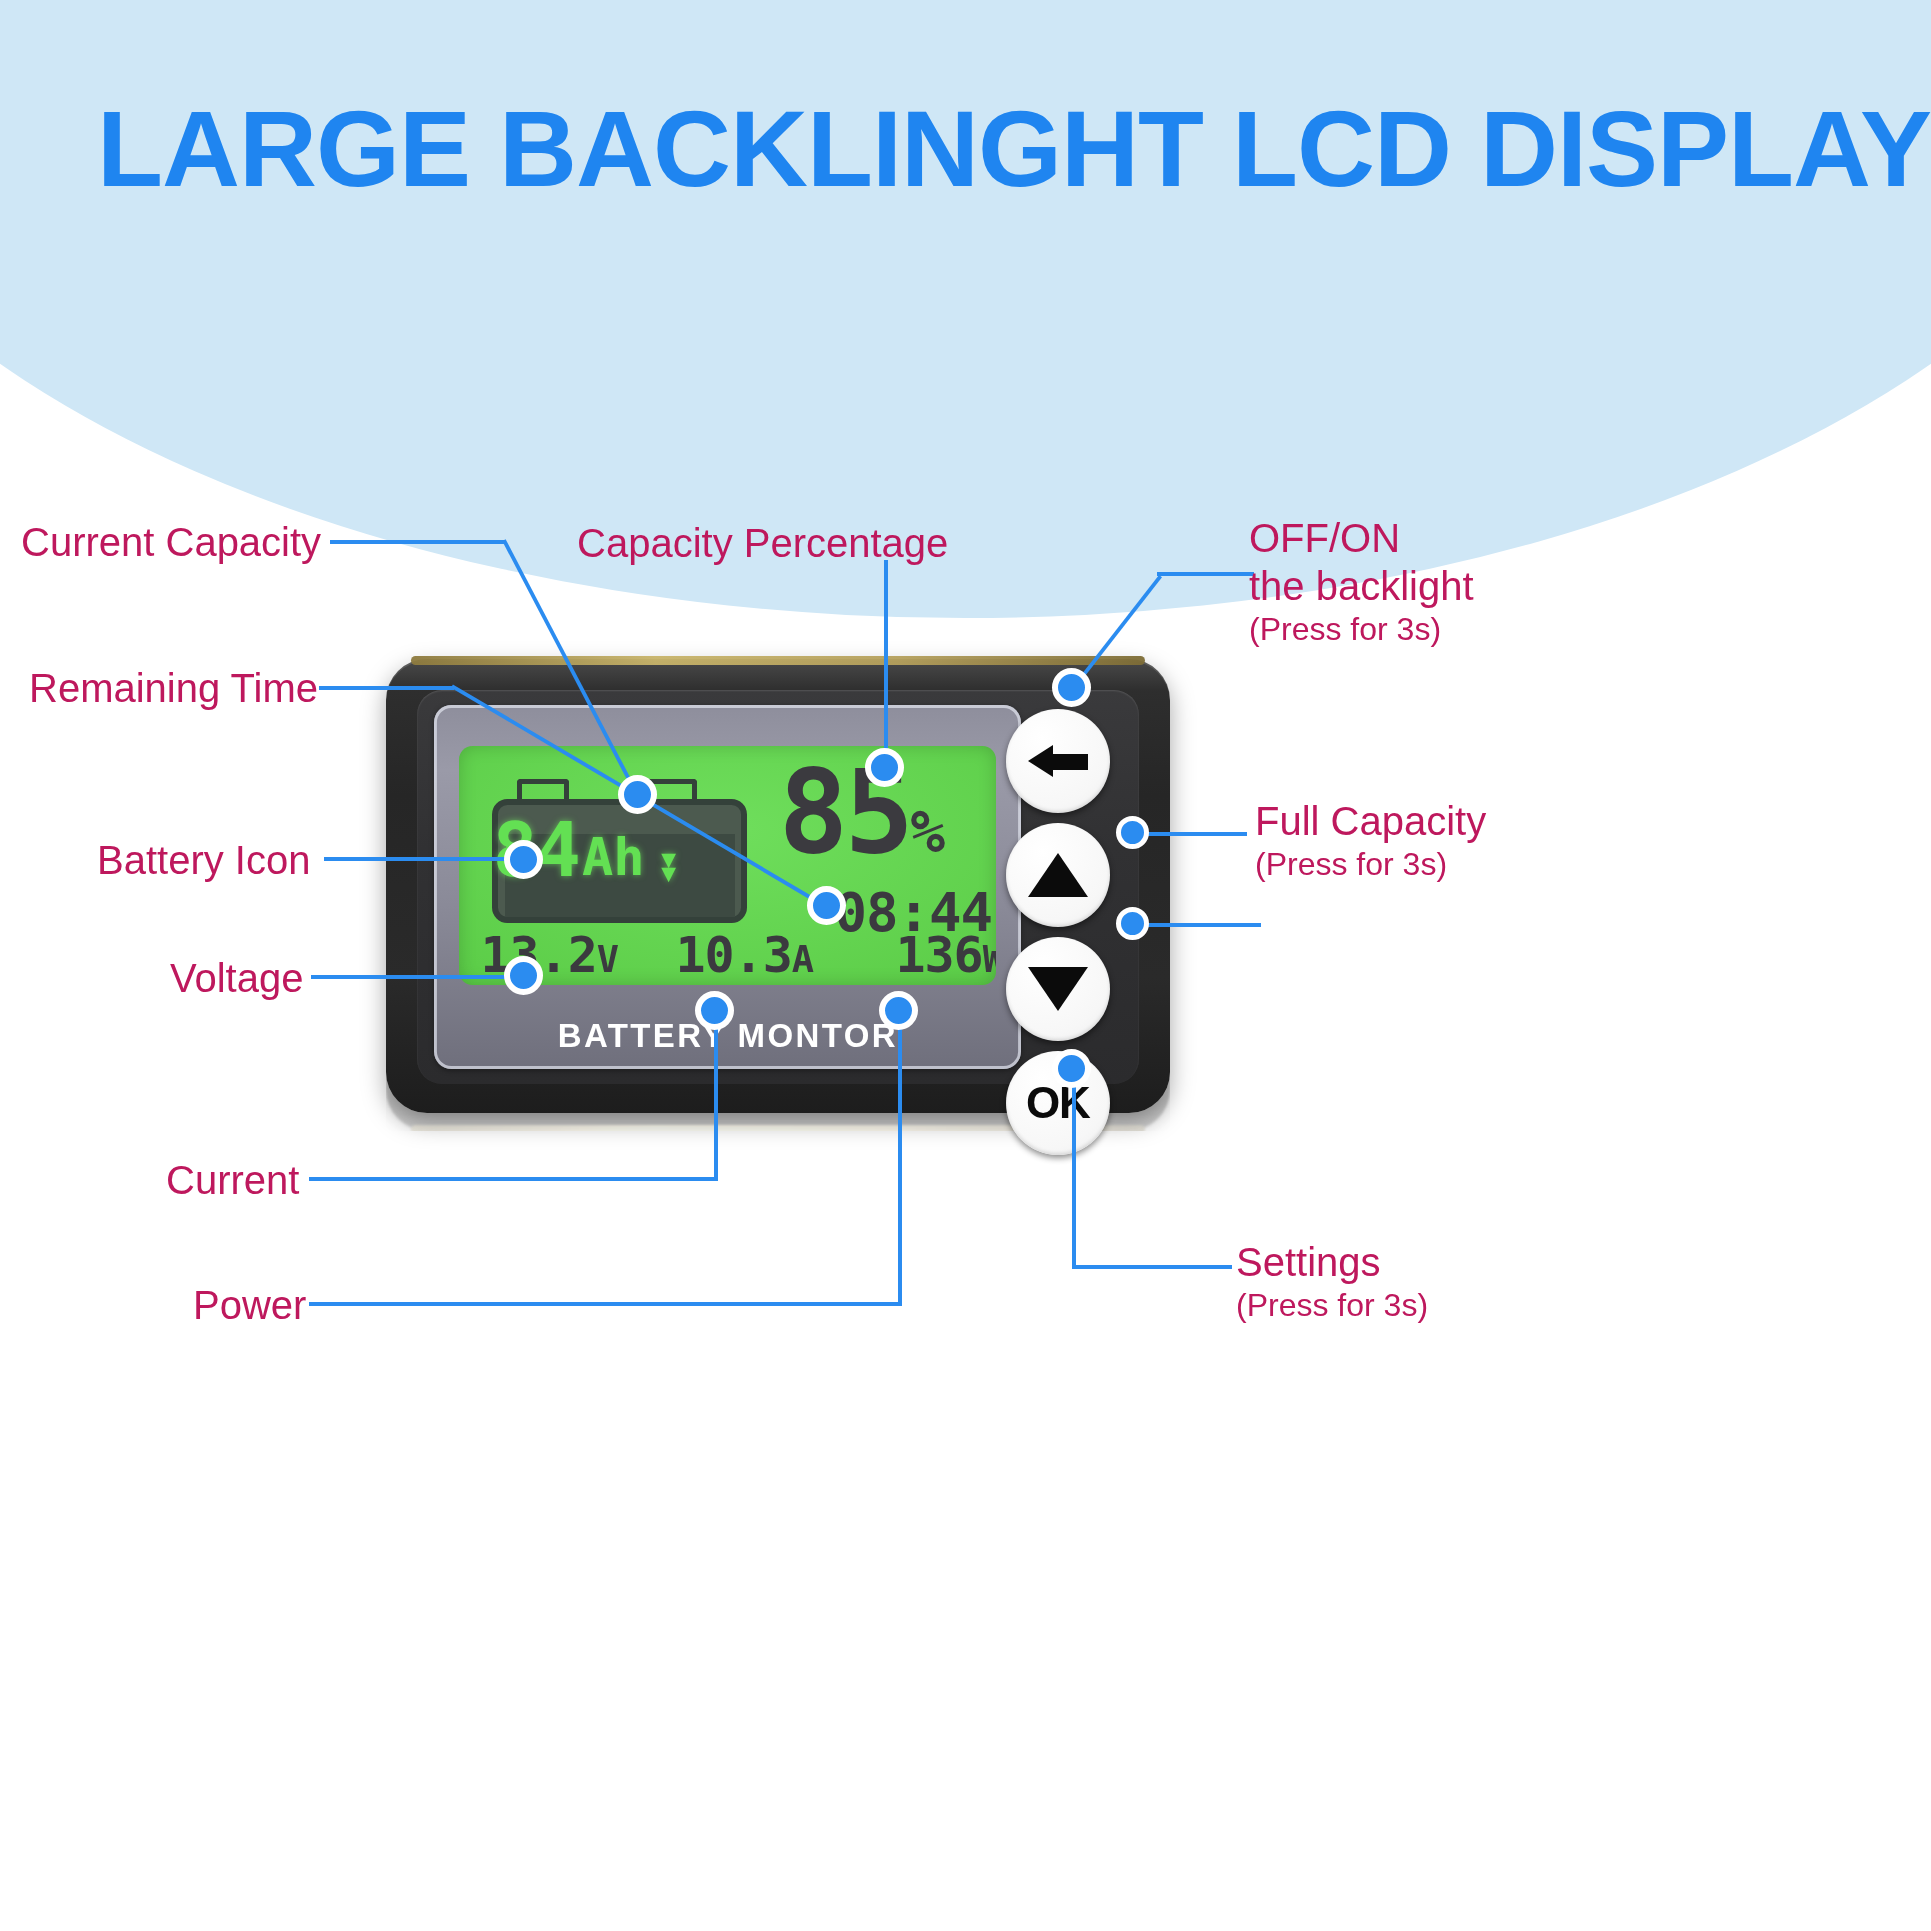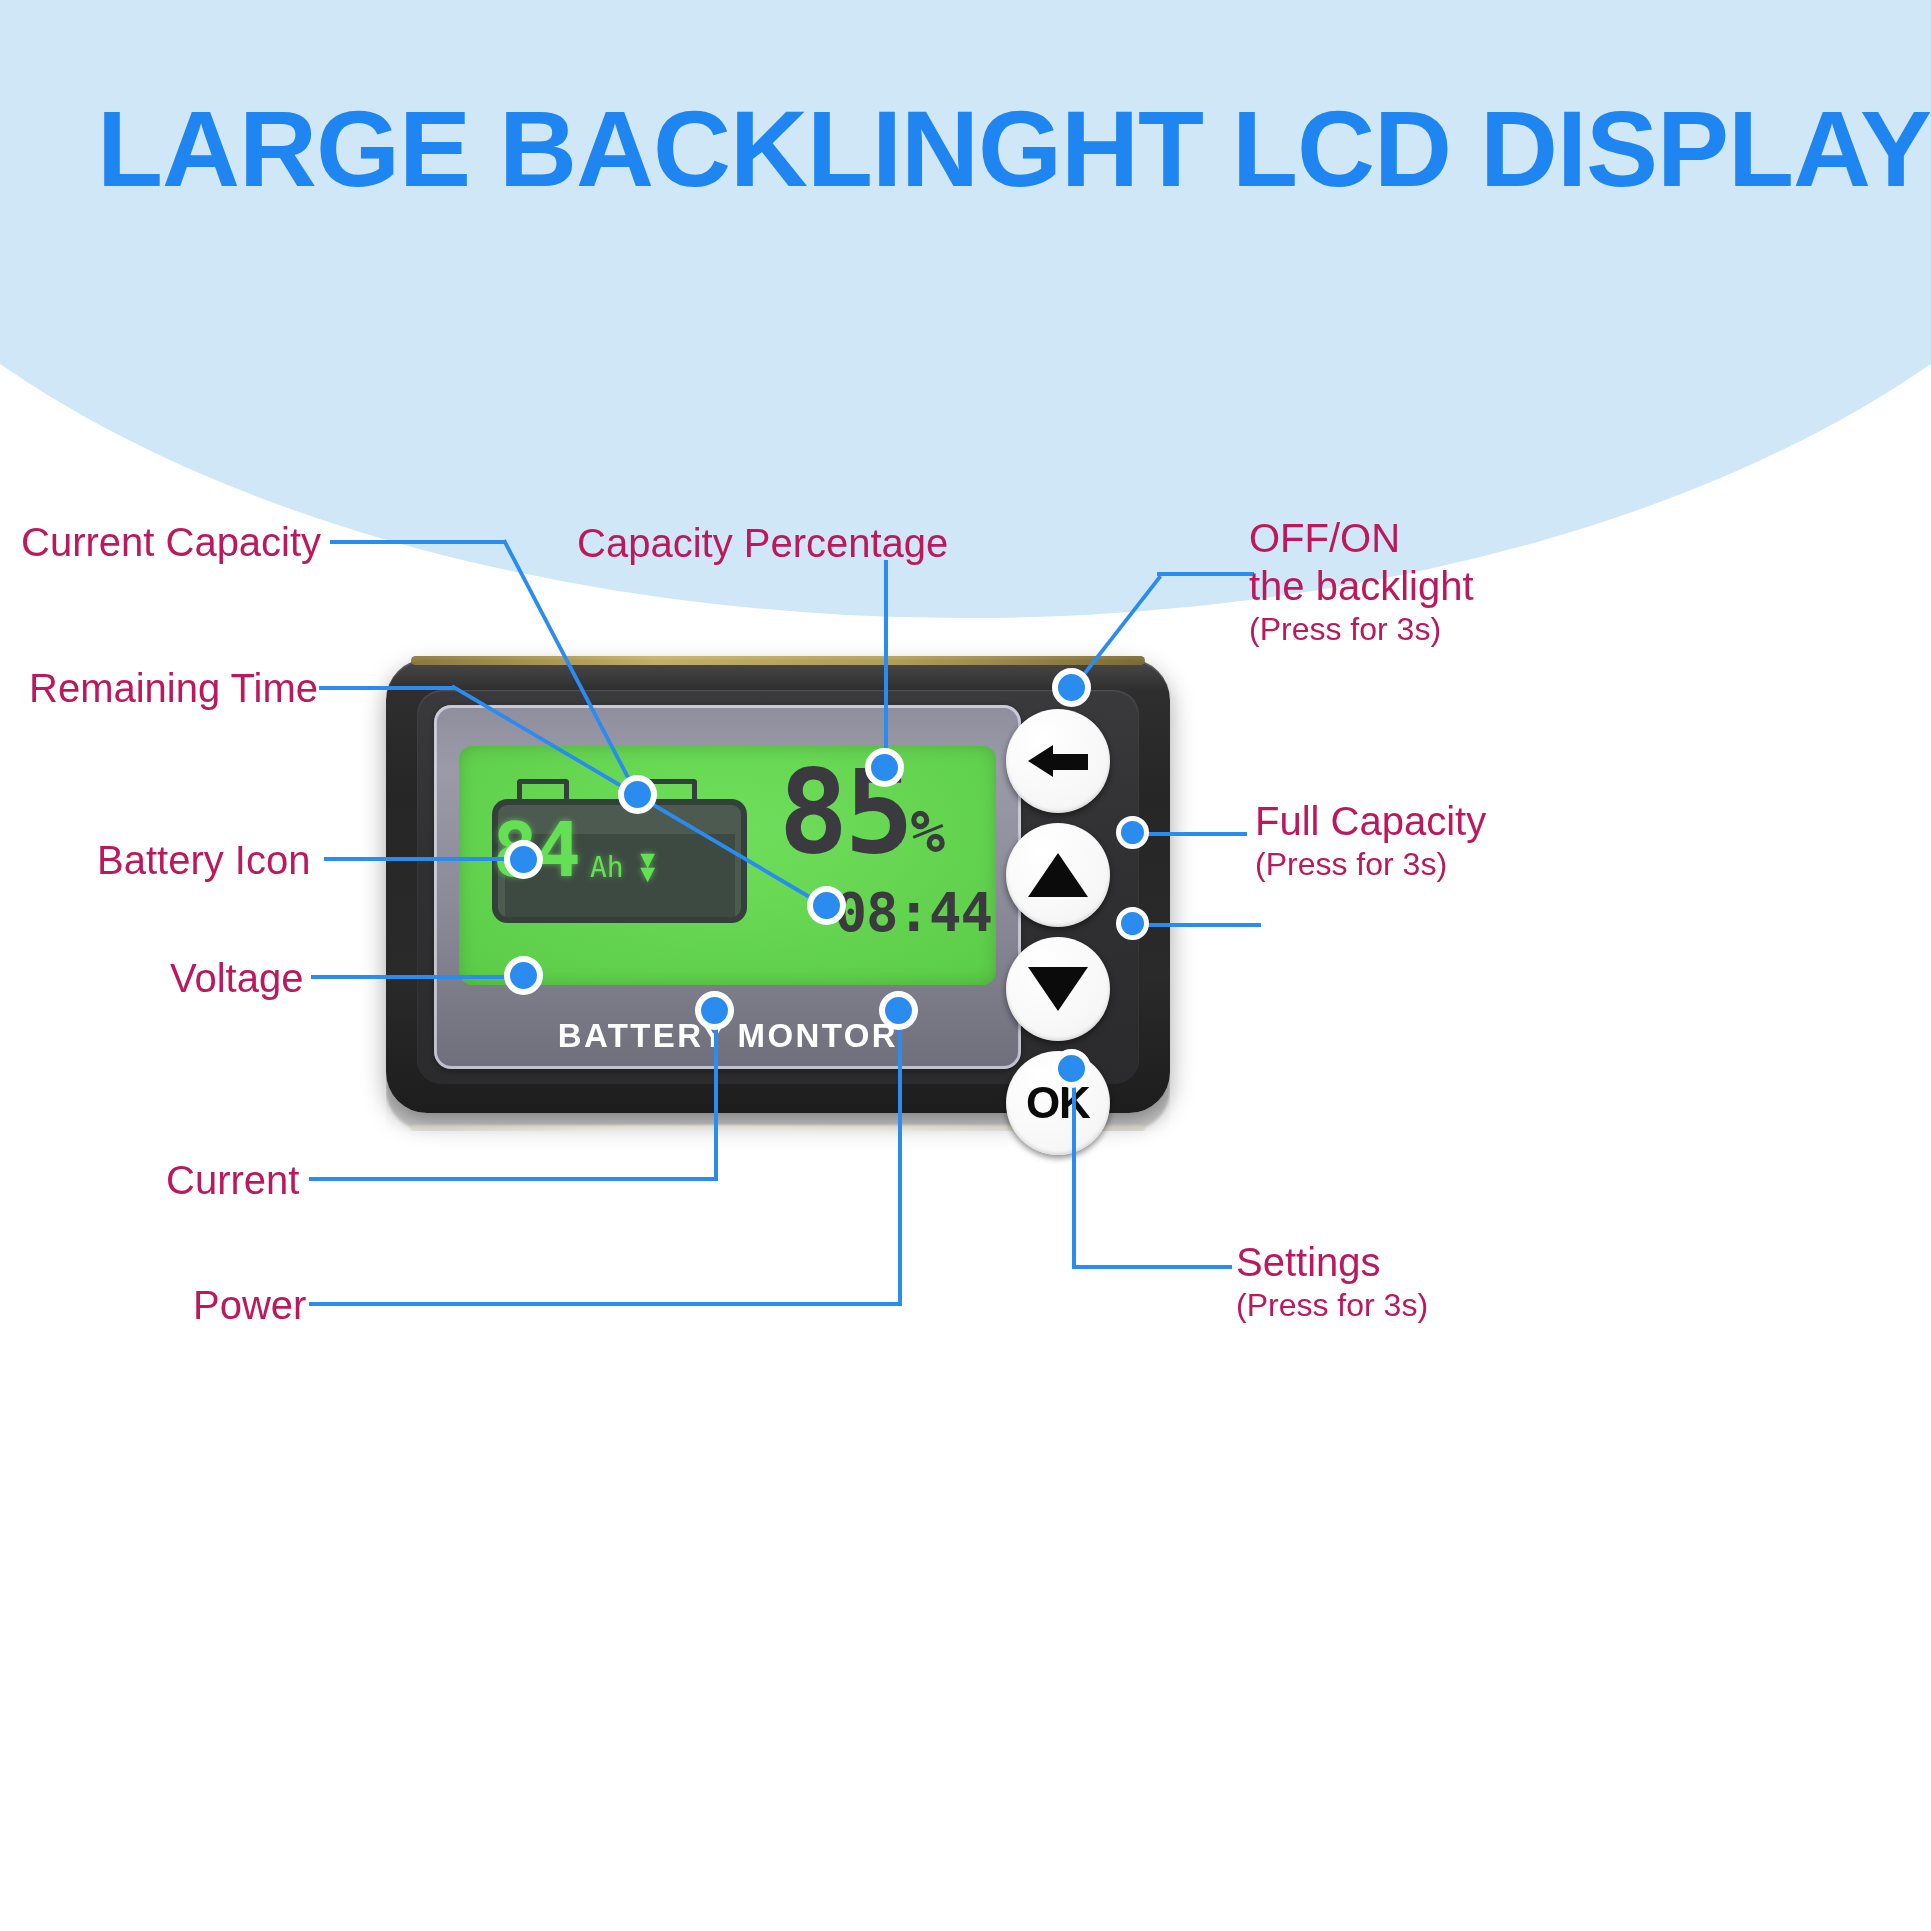--- a/index.html
+++ b/index.html
@@ -159,21 +159,21 @@
     display:flex;align-items:flex-end;justify-content:flex-start;
     color:#63e053;
   }
   .ahnum{
     font-size:75px;line-height:.8;font-weight:bold;
     letter-spacing:-1.9px;
     font-family:"DejaVu Sans Mono", monospace;
     text-shadow:0 0 6.8px rgba(120,255,100,.55);
   }
   .ahunit{
-    font-size:28px;line-height:.9;font-weight:normal;margin-left:11px;
+    font-size:52px;line-height:.9;font-weight:bold;margin-left:3px;
     font-family:"DejaVu Sans Mono", monospace;
     text-shadow:0 0 6.8px rgba(120,255,100,.55);
   }
   .arrows{
     display:inline-block;margin-left:11.6px;
     line-height:.55;font-size:25px;color:#63e053;
     text-shadow:0 0 6.8px rgba(120,255,100,.55);
   }
   .arrows span{display:block;}
 
@@ -429,20 +429,25 @@
                 </span>
             </div>
           </div>
 
           <div class="pct">
             <span>85</span><span class="u">%</span>
           </div>
 
           <div class="rtime">08:44</div>
 
+          <div class="botrow">
+            <span class="v"><span>13.2</span><span class="u">V</span></span>
+            <span class="a"><span>10.3</span><span class="u">A</span></span>
+            <span class="w"><span>136</span><span class="u">W</span></span>
+          </div>
 
         </div>
 
         <div class="brand">BATTERY MONTOR</div>
       </div>
 
       <div class="btncol">
         <div class="btn b1">
           <span class="arrow-left">
               <span class="shaft"></span>

